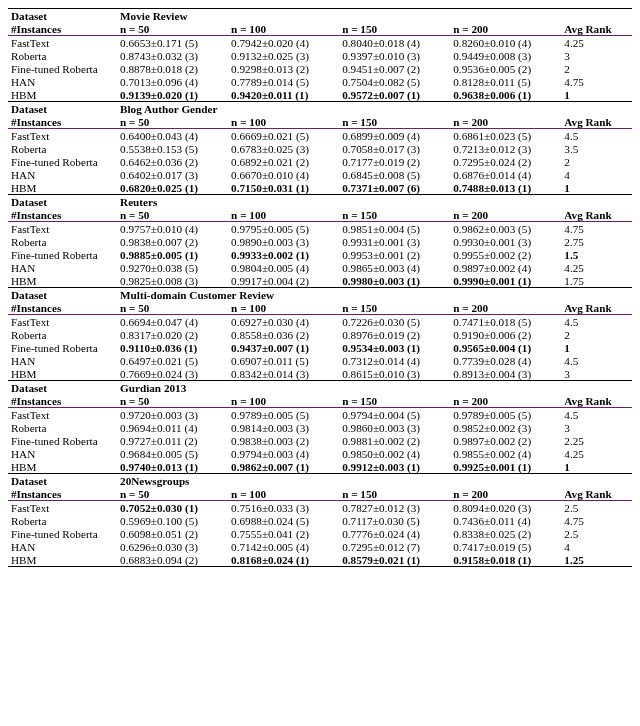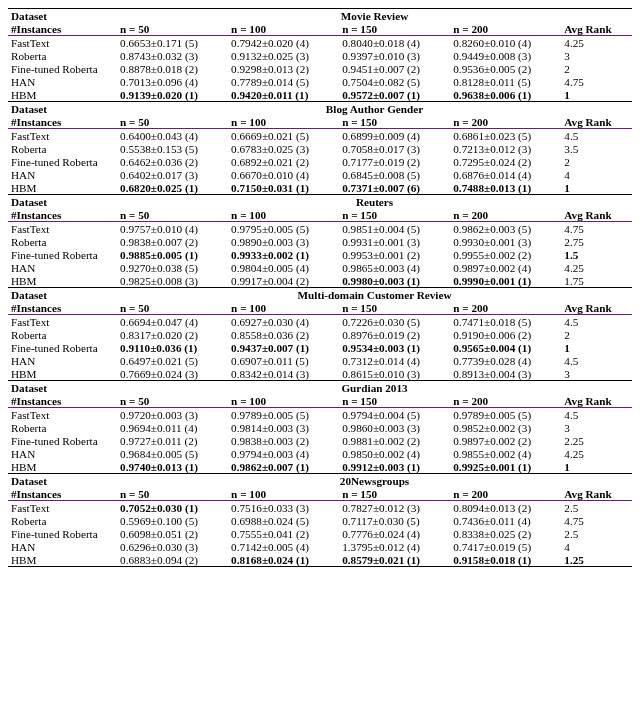--- a/index.html
+++ b/index.html
@@ -22,21 +22,21 @@
     white-space: nowrap;
   }
   .sec-top td { border-top: 1.5px solid #000; }
   .sec-head td { border-top: 1px solid #000; }
   .sec-head-bottom td { border-bottom: 1px solid #701a75; }
   .last-row td { border-bottom: 1.5px solid #000; }
   .b { font-weight: bold; }
   .col-method { width: 108px; }
   .col-n { width: 110px; }
   .col-rank { width: 70px; }
-  .center { text-align: center; }
+  .center { text-align: left; }
 </style>
 </head>
 <body>
 
 <table>
   <colgroup>
     <col class="col-method">
       <col class="col-n">
       <col class="col-n">
       <col class="col-n">
@@ -314,21 +314,21 @@
         <td class="b">n = 100</td>
         <td class="b">n = 150</td>
         <td class="b">n = 200</td>
         <td class="b">Avg Rank</td>
       </tr>
       <tr>
         <td>FastText</td>
         <td class="b">0.7052±0.030 (1)</td>
         <td>0.7516±0.033 (3)</td>
         <td>0.7827±0.012 (3)</td>
-        <td>0.8094±0.013 (2)</td>
+        <td>0.8094±0.020 (3)</td>
         <td>2.5</td>
       </tr>
       <tr>
         <td>Roberta</td>
         <td>0.5969±0.100 (5)</td>
         <td>0.6988±0.024 (5)</td>
         <td>0.7117±0.030 (5)</td>
         <td>0.7436±0.011 (4)</td>
         <td>4.75</td>
       </tr>
@@ -337,21 +337,21 @@
         <td>0.6098±0.051 (2)</td>
         <td>0.7555±0.041 (2)</td>
         <td>0.7776±0.024 (4)</td>
         <td>0.8338±0.025 (2)</td>
         <td>2.5</td>
       </tr>
       <tr>
         <td>HAN</td>
         <td>0.6296±0.030 (3)</td>
         <td>0.7142±0.005 (4)</td>
-        <td>1.3795±0.012 (4)</td>
+        <td>0.7295±0.012 (7)</td>
         <td>0.7417±0.019 (5)</td>
         <td>4</td>
       </tr>
       <tr class="last-row">
         <td>HBM</td>
         <td>0.6883±0.094 (2)</td>
         <td class="b">0.8168±0.024 (1)</td>
         <td class="b">0.8579±0.021 (1)</td>
         <td class="b">0.9158±0.018 (1)</td>
         <td class="b">1.25</td>

